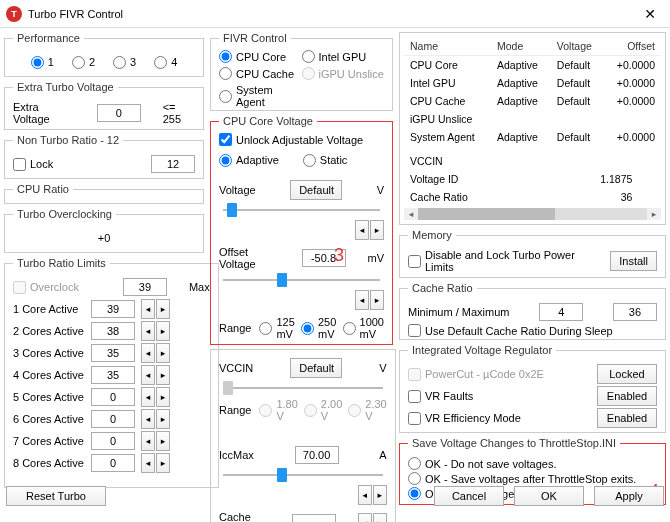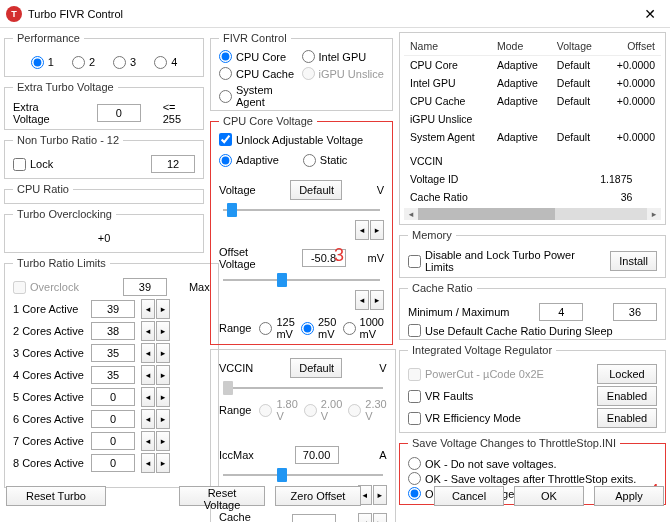--- a/index.html
+++ b/index.html
@@ -424,22 +424,18 @@
           <label class="radio" style="display: flex; margin: 2px 0px;"><input type="radio" name="save" checked="" style="">OK - Save voltages immediately.</label>
         </div>
     </fieldset>
   </div>
 </div>
 
 <div class="footer">
   <div class="left">
     <button class="btn wide">Reset Turbo</button>
   </div>
-  <div class="left">
-    <button class="btn wide" style="width:86px">Reset Voltage</button>
-    <button class="btn wide" style="width:86px">Zero Offset</button>
-  </div>
   <div class="right">
     <button class="btn" style="width:70px">Cancel</button>
     <button class="btn" style="width:70px">OK</button>
     <button class="btn" style="width:70px">Apply</button>
   </div>
 </div>
 
 </body></html>

